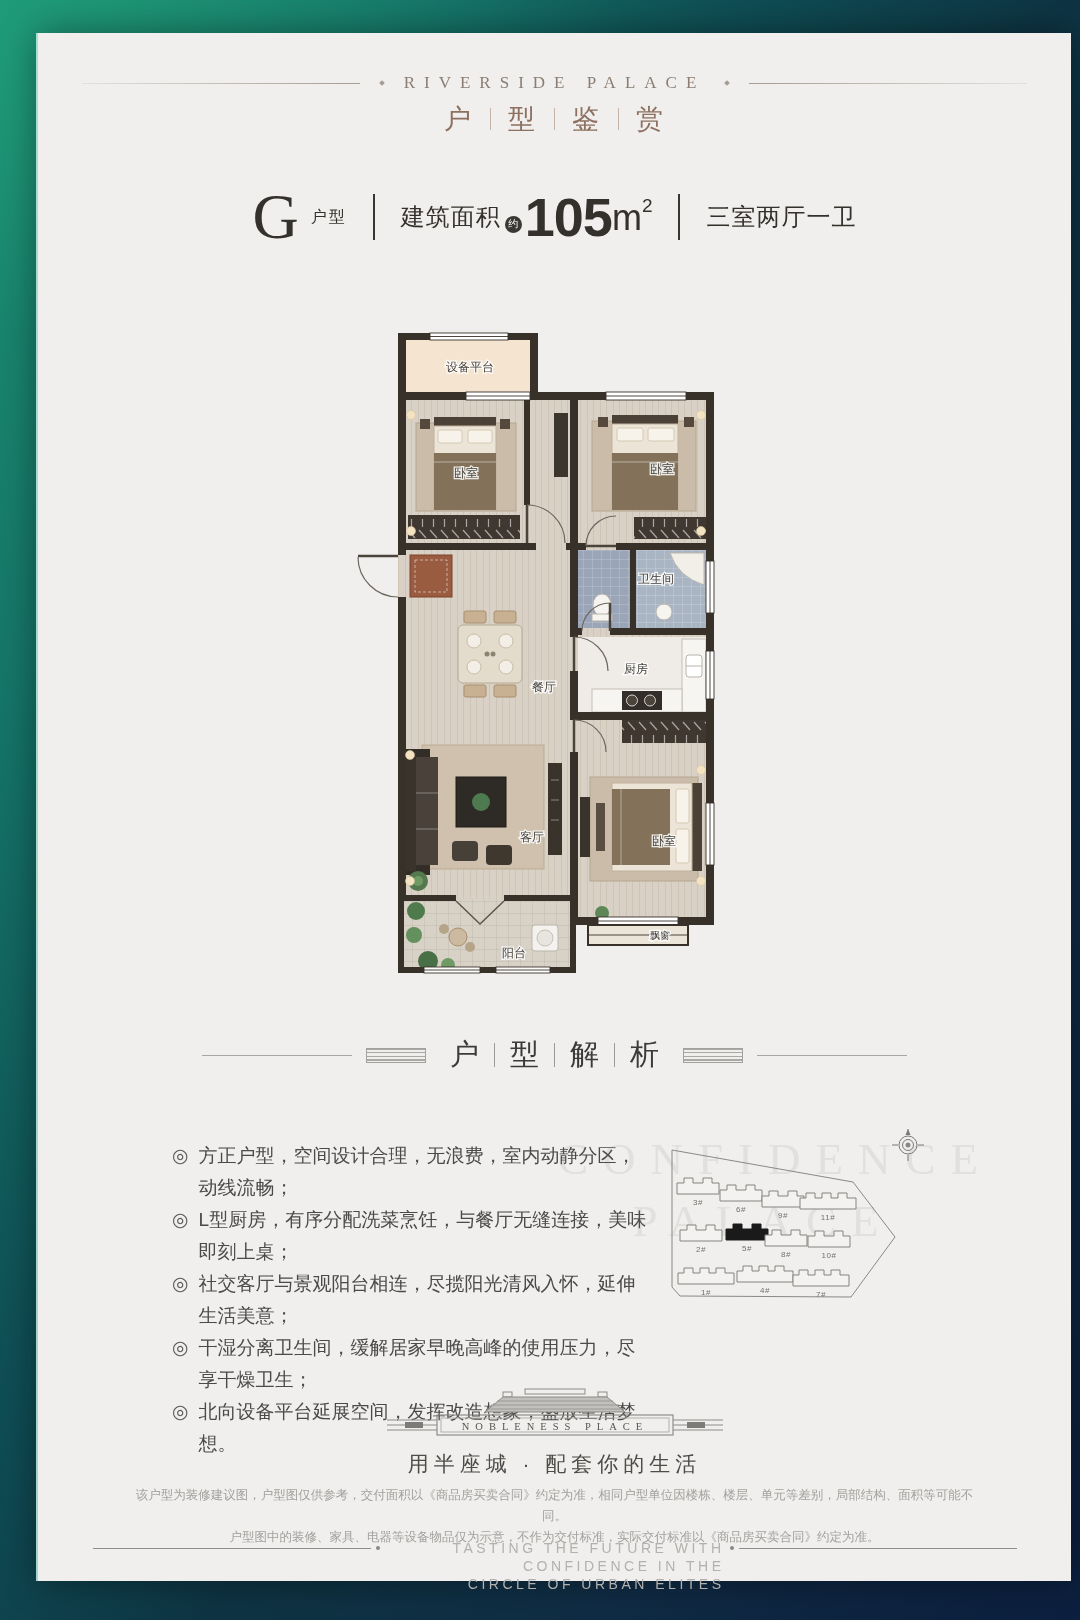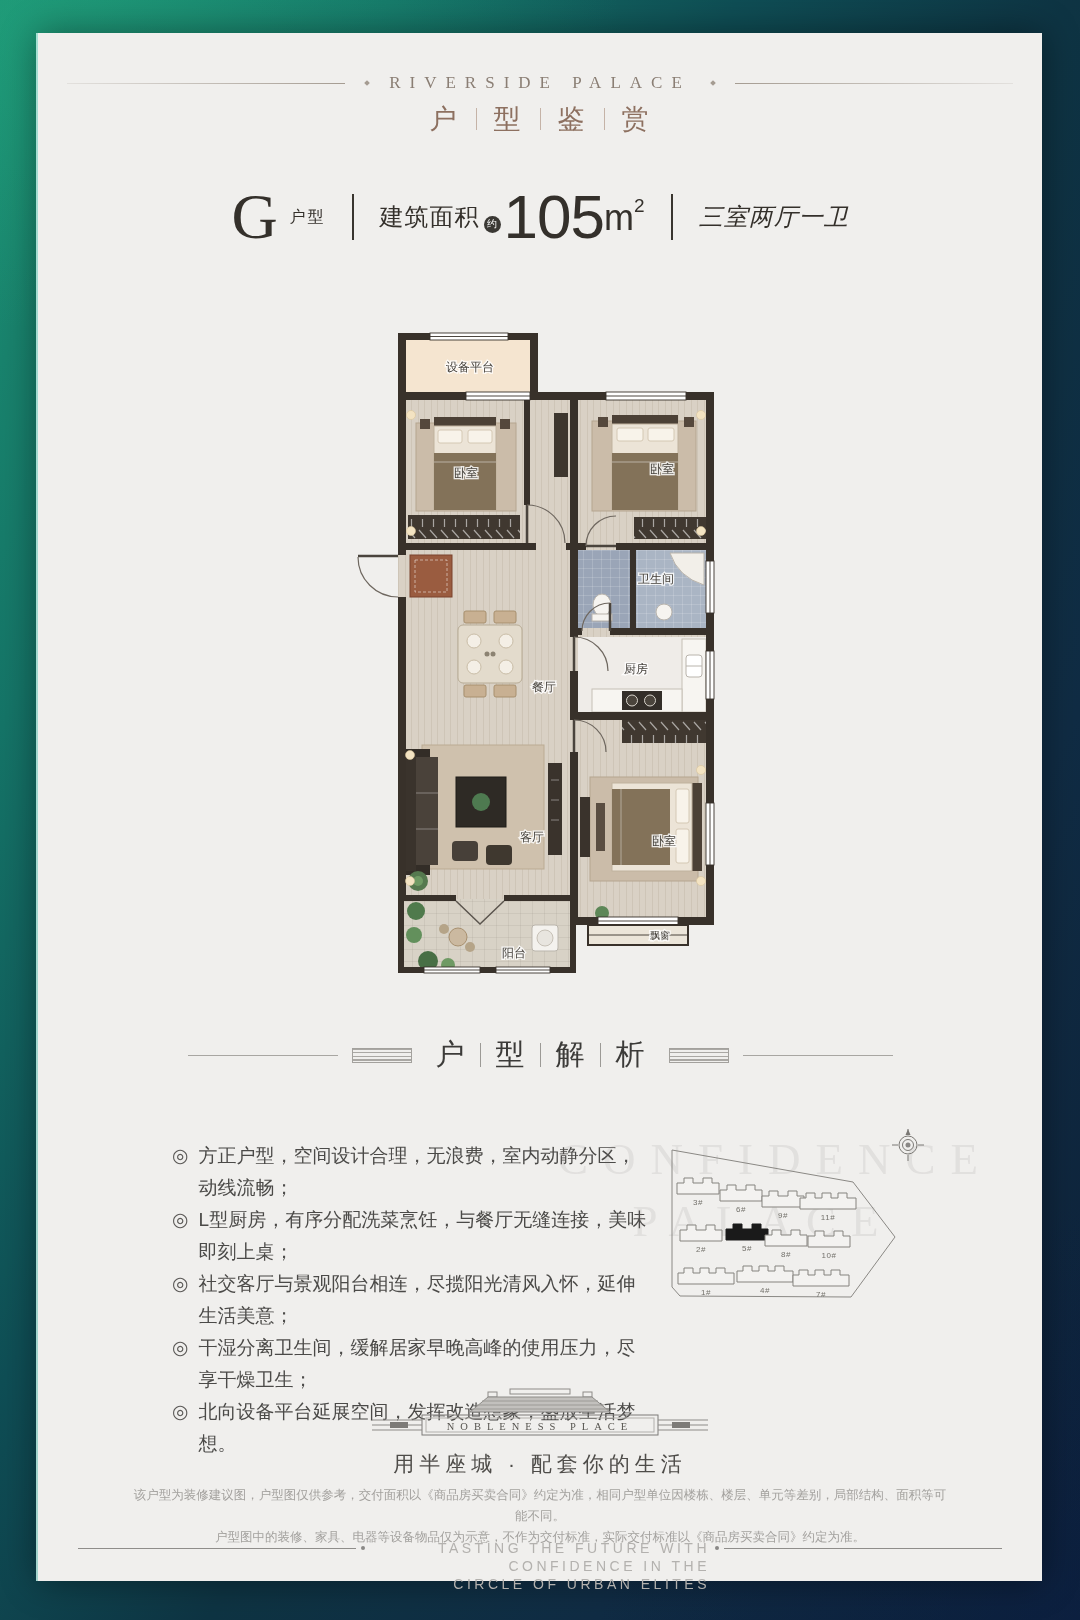--- a/index.html
+++ b/index.html
@@ -6,43 +6,43 @@
   body{
     width:1080px;height:1620px;position:relative;overflow:hidden;
     font-family:"Liberation Sans","DejaVu Sans",sans-serif;
     background:
       radial-gradient(900px 500px at 8% 2%, rgba(40,190,140,0.25), transparent 60%),
       radial-gradient(700px 600px at 100% 100%, rgba(10,30,70,0.5), transparent 70%),
       linear-gradient(118deg,#1d9273 0%,#157467 20%,#0f4e55 38%,#0e3443 55%,#102c44 75%,#0e2138 100%);
   }
   .card{
     position:absolute;left:38px;top:33px;width:1004px;height:1548px;
-    background:#f0efed;box-shadow:-2px 0 0 rgba(190,240,230,.85),0 0 34px rgba(0,0,0,.4);
+    background:#f0efed;box-shadow:-2px 0 0 rgba(190,240,230,.85),0 0 34px rgba(0,0,0,.4);padding-left:29px;
   }
   
   .en-row{position:absolute;top:40px;left:0;right:0;display:flex;align-items:center;justify-content:center;gap:20px;}
   .hline{width:278px;height:1px;background:linear-gradient(90deg,rgba(150,140,130,.15),#a59c92);}
   .hline.r{background:linear-gradient(270deg,rgba(150,140,130,.15),#a59c92);}
   .hdiamond{width:4px;height:4px;background:#a59c92;transform:rotate(45deg);}
   .en-title{font-family:"Liberation Serif","DejaVu Serif",serif;font-size:17px;letter-spacing:9px;color:#8a7e74;}
   .cn-row{position:absolute;top:68px;left:0;right:0;display:flex;align-items:center;justify-content:center;gap:17px;
           font-size:27px;color:#8d7060;letter-spacing:2px;}
   .cn-sep{width:1px;height:22px;background:#c5b3a7;}
   
   .title-row{position:absolute;top:146px;left:0;right:0;height:76px;display:flex;align-items:center;justify-content:center;color:#34302b;}
   .g-letter{font-family:"Liberation Serif","DejaVu Serif",serif;font-size:64px;line-height:1;}
   .g-suffix{font-size:16px;margin-left:12px;letter-spacing:2px;}
   .tdiv{width:2px;height:46px;background:#39352f;margin:0 26px;}
   .area-label{font-size:24px;letter-spacing:1px;}
   .approx-badge{width:17px;height:17px;border-radius:50%;background:#3a3834;color:#fff;font-size:10px;
                 display:flex;align-items:center;justify-content:center;margin:14px 3px 0 4px;}
-  .area-value{font-size:62px;line-height:1;letter-spacing:-1px;}
+  .area-value{font-size:54px;line-height:1;letter-spacing:-1px;font-weight:bold;}
   .area-unit{font-size:36px;}
   .area-sup{font-size:19px;vertical-align:18px;}
-  .rooms-label{font-size:24px;letter-spacing:1px;font-style:italic;}
+  .rooms-label{font-size:24px;letter-spacing:1px;}
   
   .floorplan{position:absolute;left:302px;top:292px;width:380px;height:660px;}
   .floorplan text{font-size:12px;fill:#45413b;paint-order:stroke;stroke:rgba(255,255,255,.85);stroke-width:2.6px;
                   text-anchor:middle;font-family:"Liberation Sans","DejaVu Sans",sans-serif;}
   .floorplan text.small{font-size:10px;}
   
   .analysis-row{position:absolute;top:1002px;left:0;right:0;display:flex;align-items:center;justify-content:center;gap:14px;}
   .aline{width:150px;height:1px;background:#a8a6a2;}
   .ablock{width:58px;height:13px;border:1px solid #a3a19d;
           background:repeating-linear-gradient(180deg,#aaa8a4 0 1px,transparent 1px 3.5px);}

